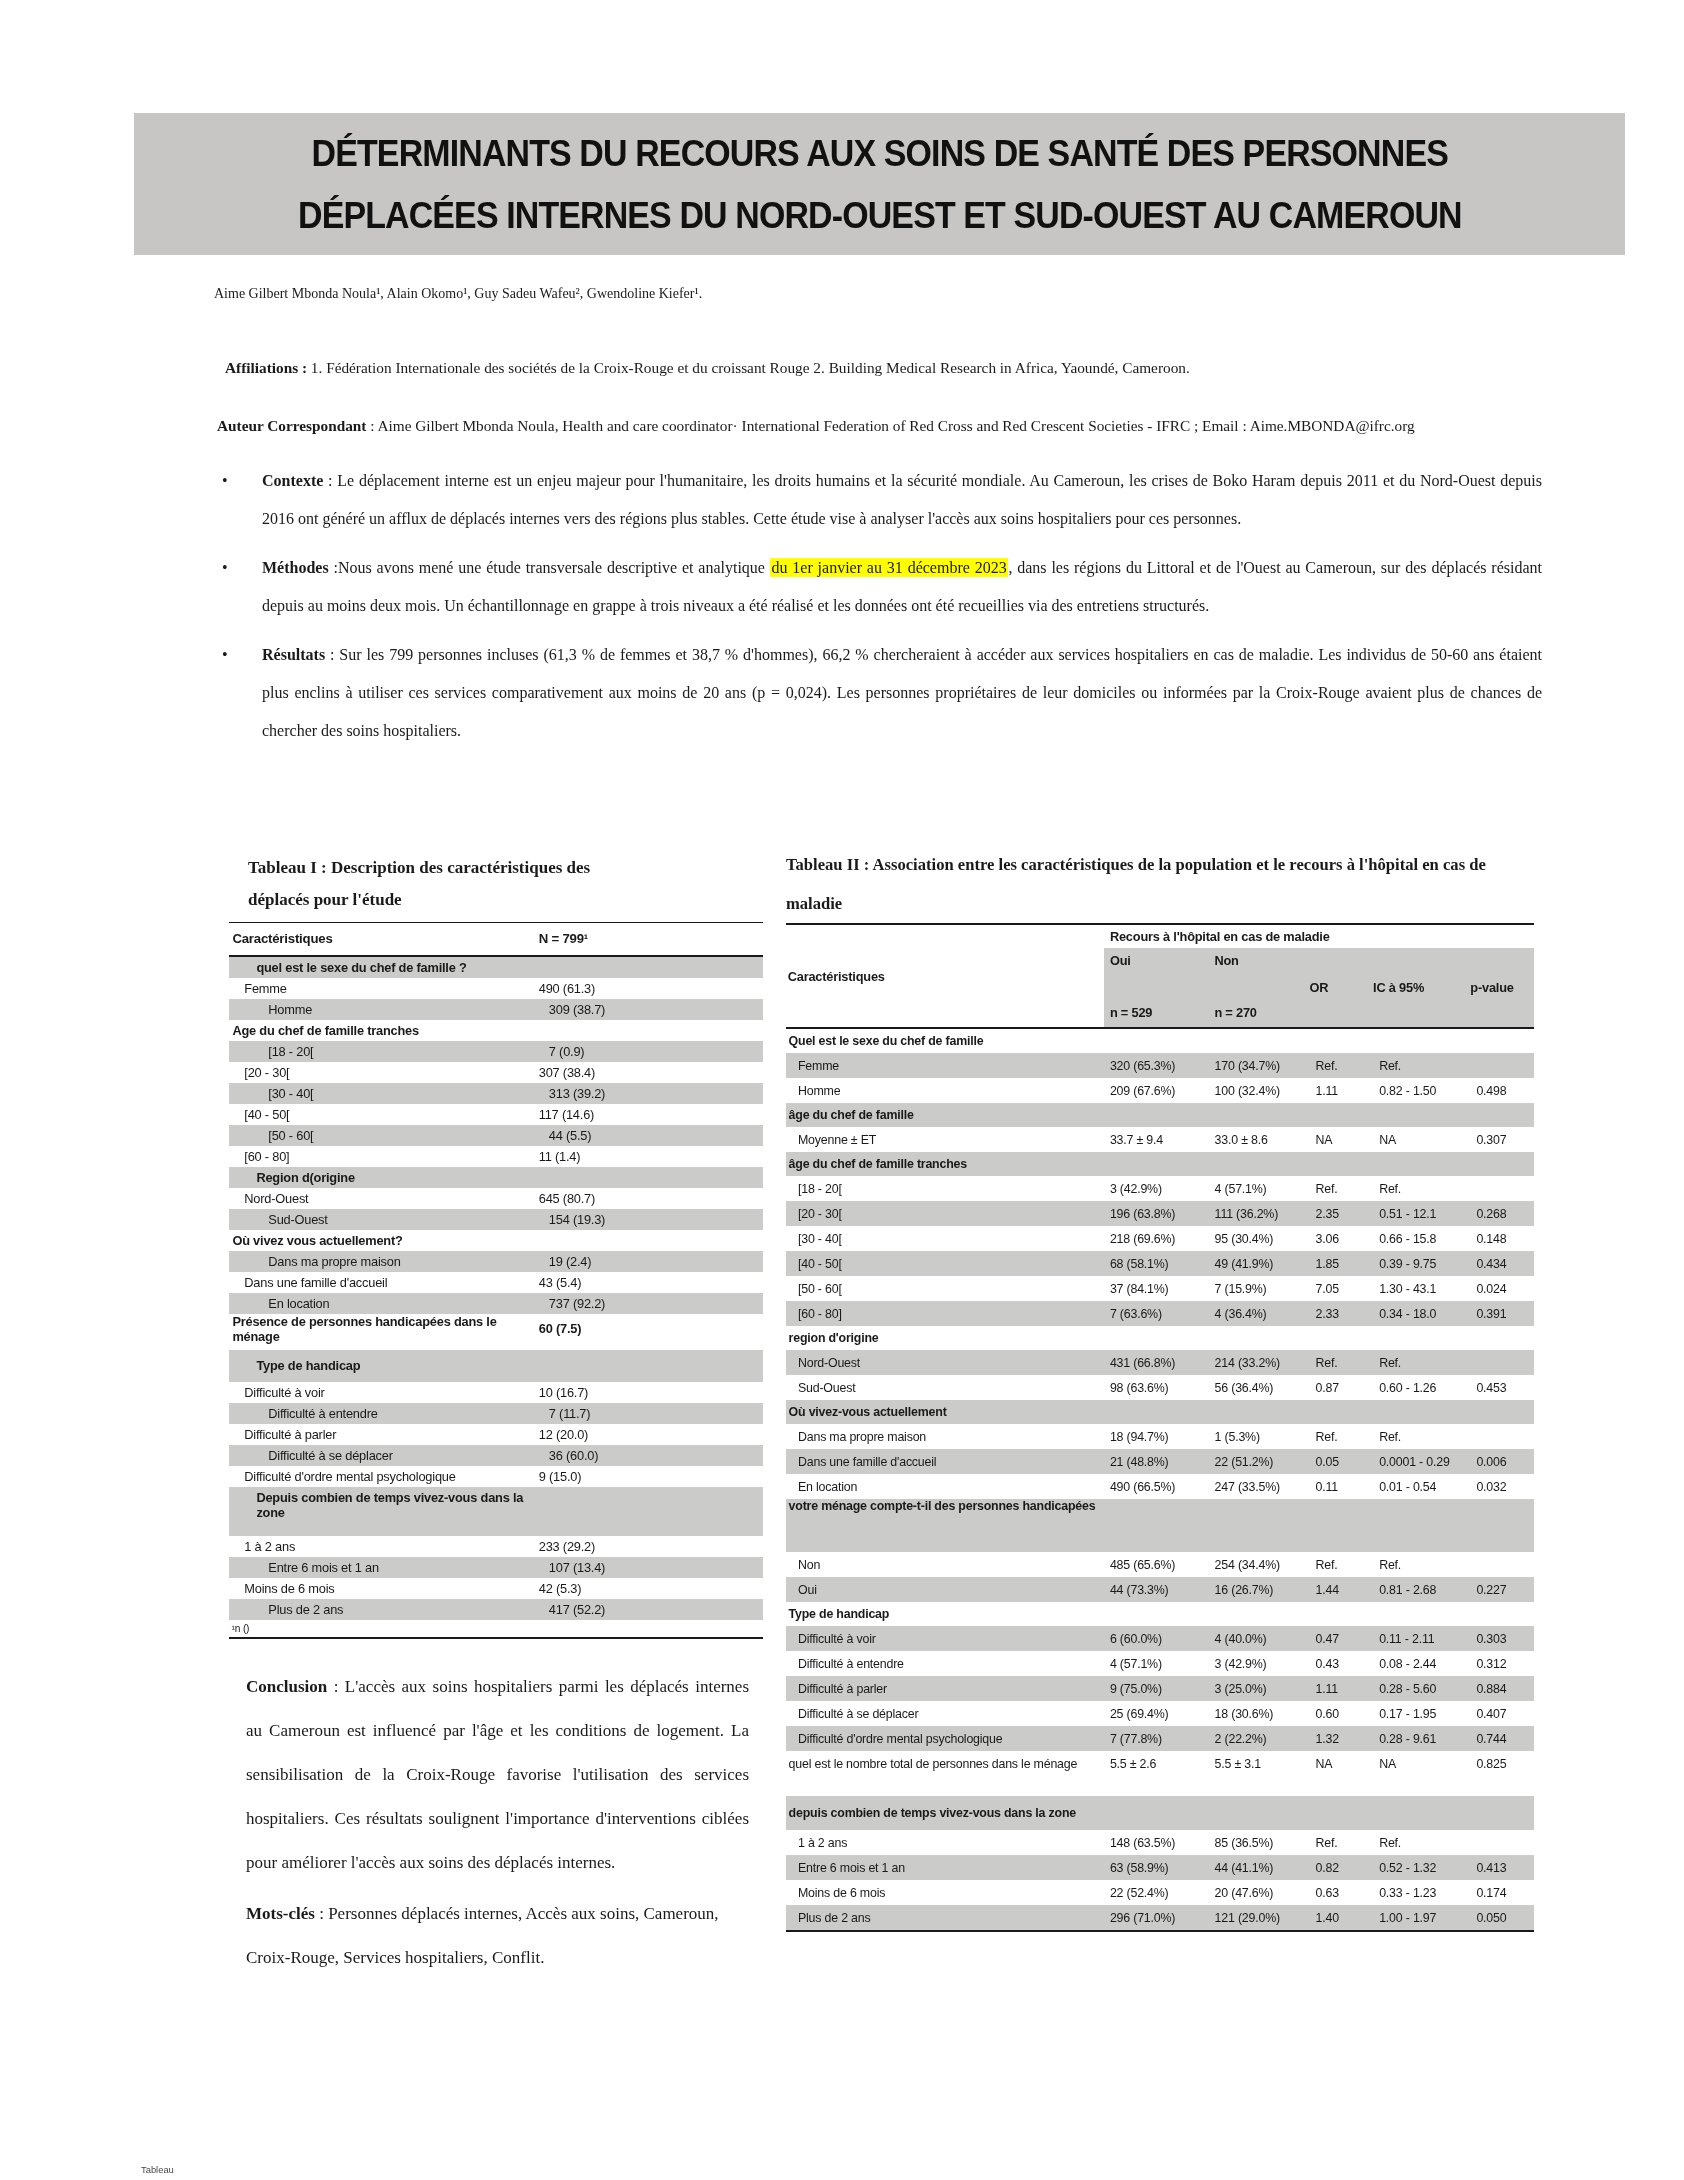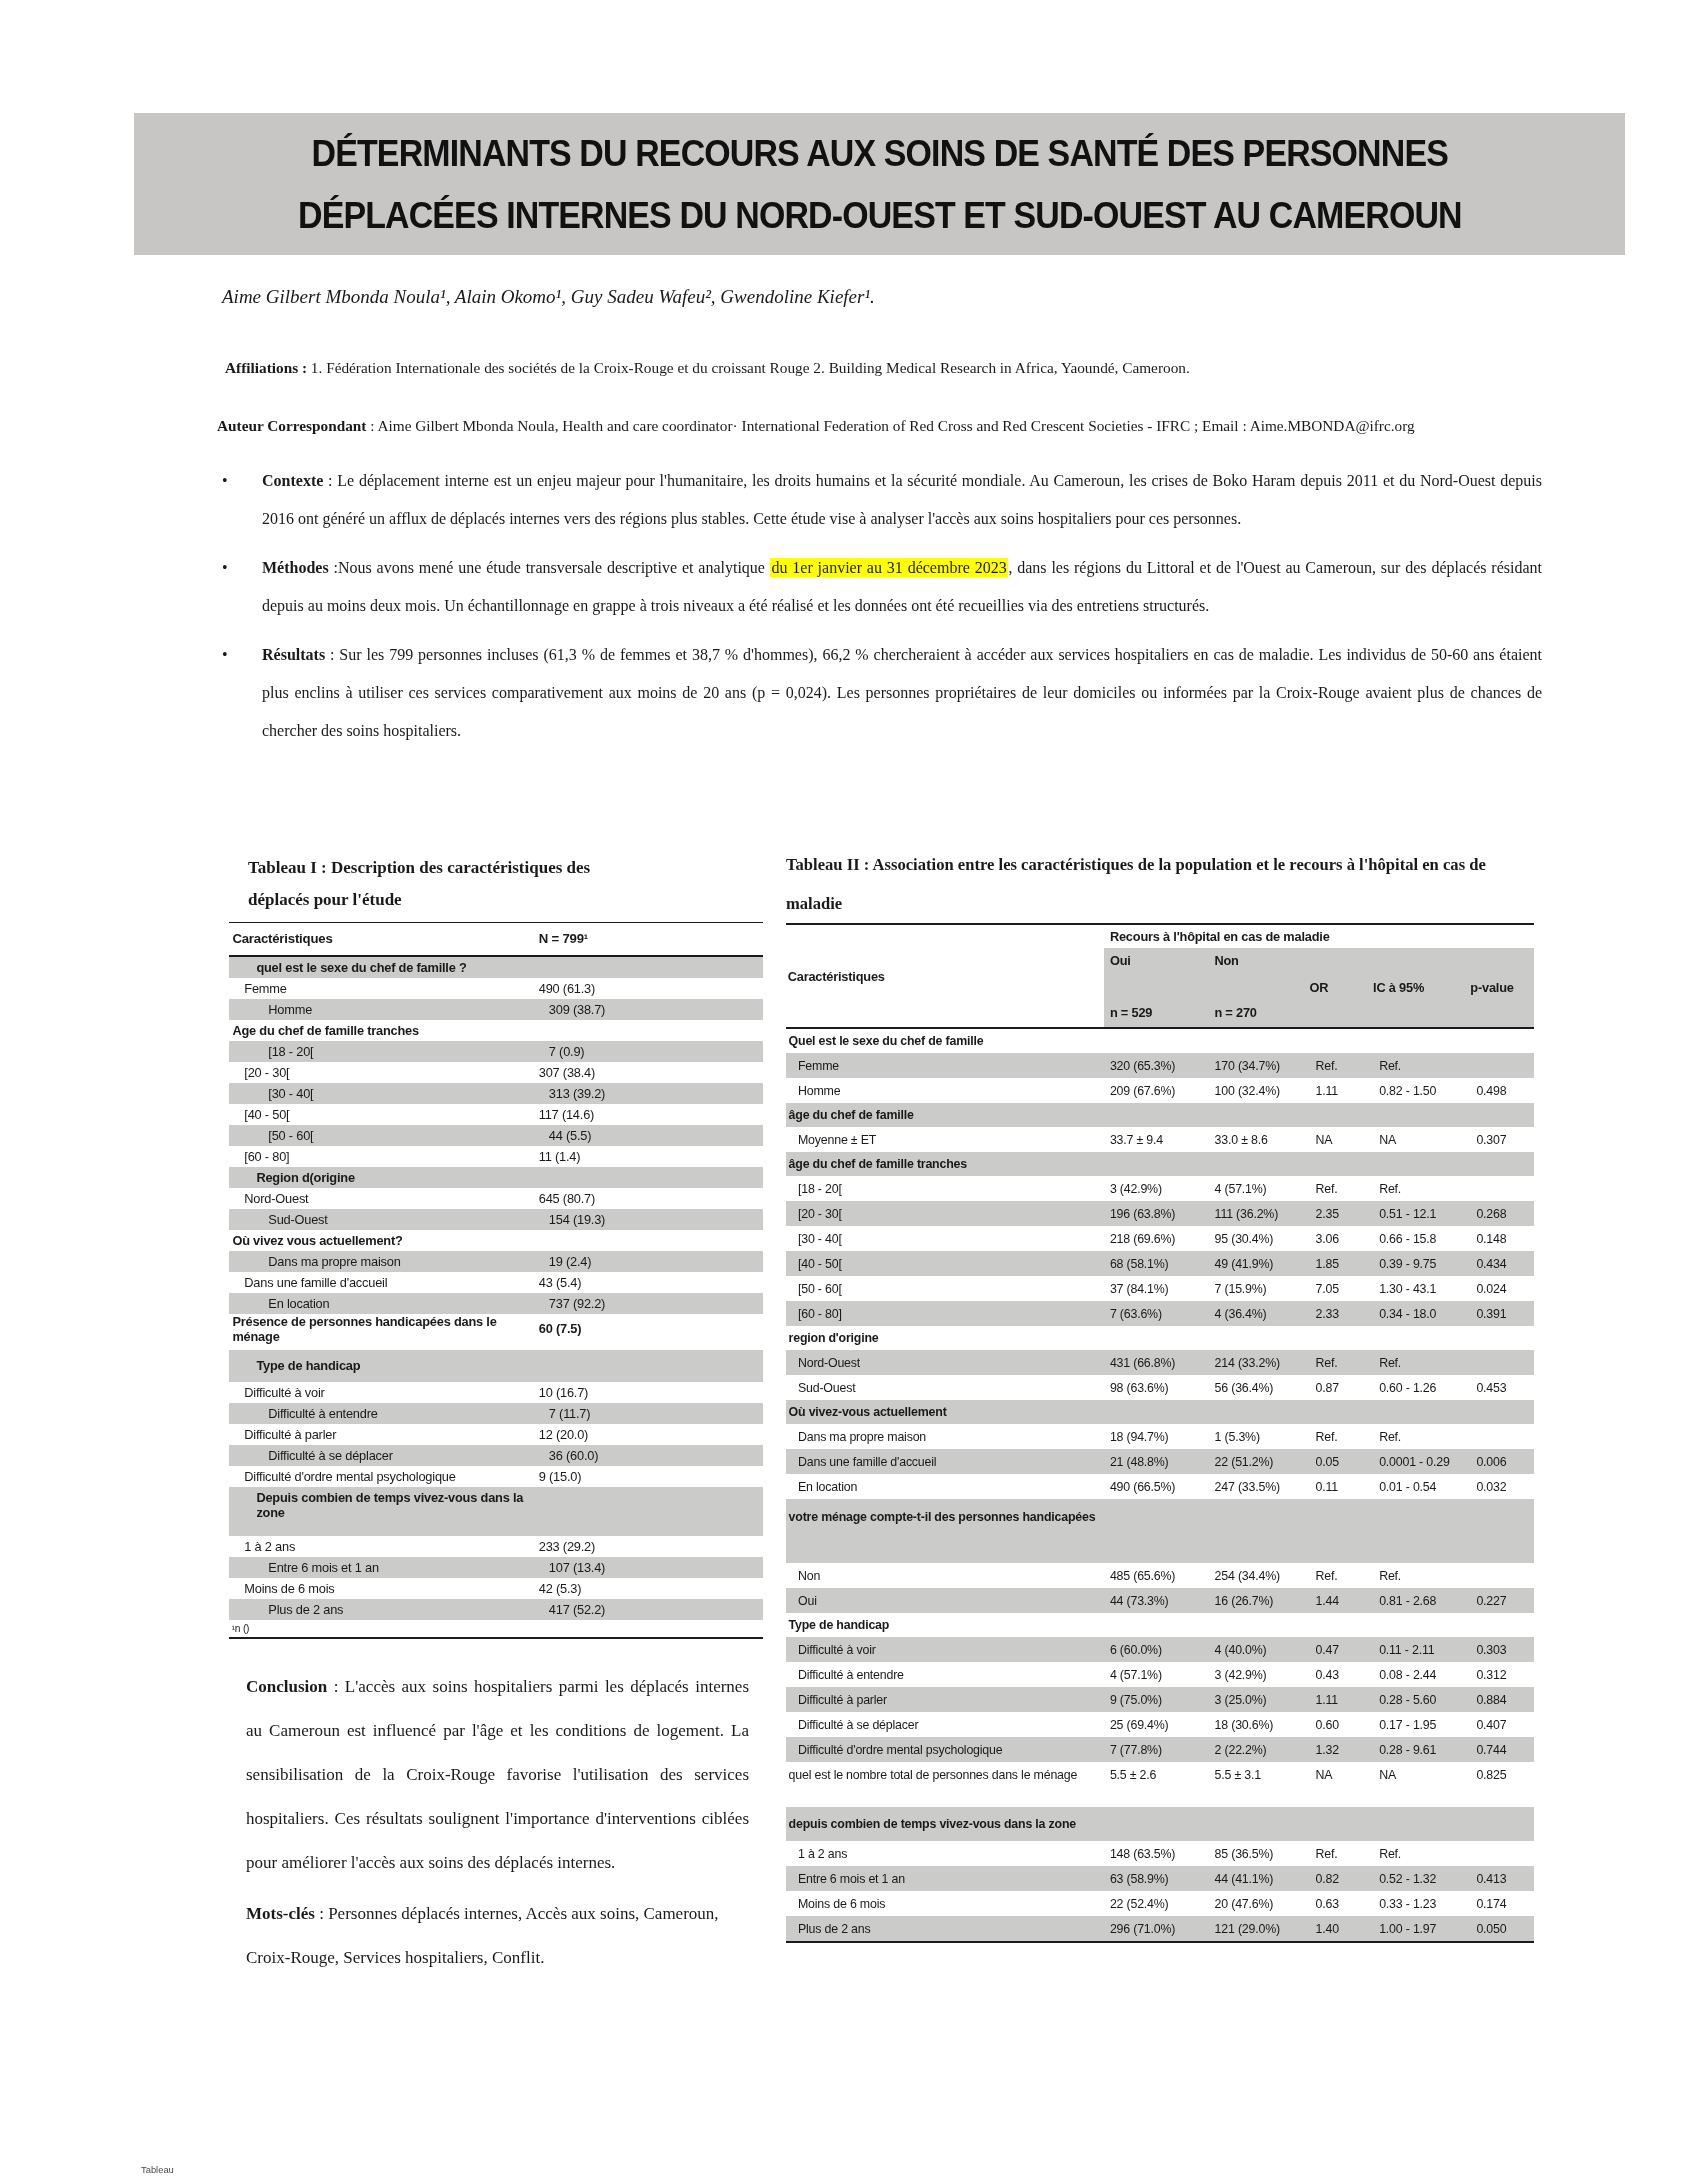--- a/index.html
+++ b/index.html
@@ -4,21 +4,21 @@
 <style>
   html,body{margin:0;padding:0;background:#fff;}
   .page{position:relative;width:1685px;height:2181px;background:#ffffff;overflow:hidden;
         color:#1a1a1a;font-family:"Liberation Serif",serif;margin-left:36px;}
   
   .banner{position:absolute;left:98px;top:113px;width:1491px;height:142px;background:#c7c6c4;
           display:flex;flex-direction:column;justify-content:center;align-items:center;row-gap:22px;}
   .banner .tline{font-family:"Liberation Sans",sans-serif;font-weight:700;font-size:35px;
                  letter-spacing:-0.9px;color:#111;white-space:nowrap;transform:scale(.97,1.05);}
   
-  .authors{position:absolute;left:186px;top:286px;font-style:italic;font-size:19px;}
+  .authors{position:absolute;left:178px;top:286px;font-size:14px;}
   .affil{position:absolute;left:189px;top:359px;font-size:15.3px;}
   .corr{position:absolute;left:181px;top:417px;font-size:15.3px;}
   .blabel{font-weight:700;}
   
   .bullets{position:absolute;left:143px;top:462px;width:1363px;}
   .bullet{position:relative;padding-left:83px;text-align:justify;font-size:16px;line-height:38px;
           margin-bottom:11px;}
   .bullet::before{content:"\2022";position:absolute;left:43px;top:0;font-size:16px;}
   .hl{background:#ffff00;padding:0.9px 1.7px;}
   
@@ -52,21 +52,21 @@
             font-weight:700;font-size:12.8px;}
   .t2h-col{display:flex;flex-direction:column;justify-content:space-between;padding:5.1px 0 6.8px 6px;}
   .t2h-mid{display:flex;align-items:center;}
   .t2row{display:grid;grid-template-columns:42.5% 14% 13.5% 8.5% 13% 8.5%;align-items:center;
          height:25px;font-size:12.4px;}
   .t2row.shade{background:#cbcbca;}
   .t2row .c0{padding-left:12px;}
   .t2row.section{height:24px;}
   .t2row.section .c0{grid-column:1 / -1;padding-left:2.6px;font-weight:700;}
   .t2row.plain .c0{padding-left:2.6px;}
-  .t2row.tall-bottom{height:53px;align-items:start;padding-top:11px;}
+  .t2row.tall-bottom{height:53px;align-items:start;padding-top:0;}
   .t2row.tallish{height:34px;}
   .t2row .c1{padding-left:6px;}
   
   .publicmark{position:absolute;left:105px;top:2164px;font-family:"Liberation Sans",sans-serif;
               font-size:9.4px;color:#4a4a4a;}
 </style>
 </head>
 <body>
 
 <div class="page">

